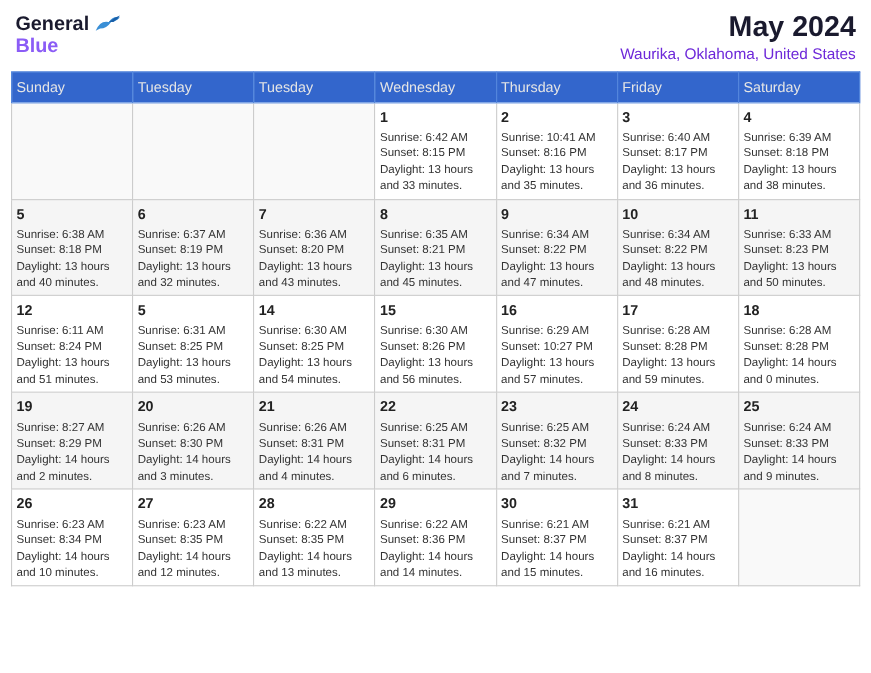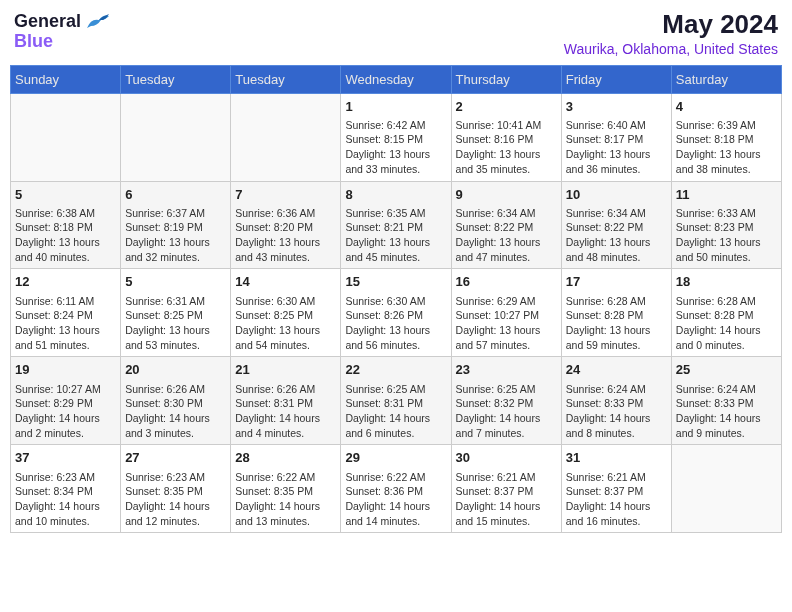--- a/index.html
+++ b/index.html
@@ -246,21 +246,21 @@
         <td>
           <span class="day-number">18</span>
           <div class="day-info">Sunrise: 6:28 AM</div>
           <div class="day-info">Sunset: 8:28 PM</div>
           <div class="day-info">Daylight: 14 hours and 0 minutes.</div>
         </td>
       </tr>
       <tr>
         <td>
           <span class="day-number">19</span>
-          <div class="day-info">Sunrise: 10:27 AM</div>
+          <div class="day-info">Sunrise: 8:27 AM</div>
           <div class="day-info">Sunset: 8:29 PM</div>
           <div class="day-info">Daylight: 14 hours and 2 minutes.</div>
         </td>
         <td>
           <span class="day-number">20</span>
           <div class="day-info">Sunrise: 6:26 AM</div>
           <div class="day-info">Sunset: 8:30 PM</div>
           <div class="day-info">Daylight: 14 hours and 3 minutes.</div>
         </td>
         <td>
@@ -289,21 +289,21 @@
         </td>
         <td>
           <span class="day-number">25</span>
           <div class="day-info">Sunrise: 6:24 AM</div>
           <div class="day-info">Sunset: 8:33 PM</div>
           <div class="day-info">Daylight: 14 hours and 9 minutes.</div>
         </td>
       </tr>
       <tr>
         <td>
-          <span class="day-number">37</span>
+          <span class="day-number">26</span>
           <div class="day-info">Sunrise: 6:23 AM</div>
           <div class="day-info">Sunset: 8:34 PM</div>
           <div class="day-info">Daylight: 14 hours and 10 minutes.</div>
         </td>
         <td>
           <span class="day-number">27</span>
           <div class="day-info">Sunrise: 6:23 AM</div>
           <div class="day-info">Sunset: 8:35 PM</div>
           <div class="day-info">Daylight: 14 hours and 12 minutes.</div>
         </td>

